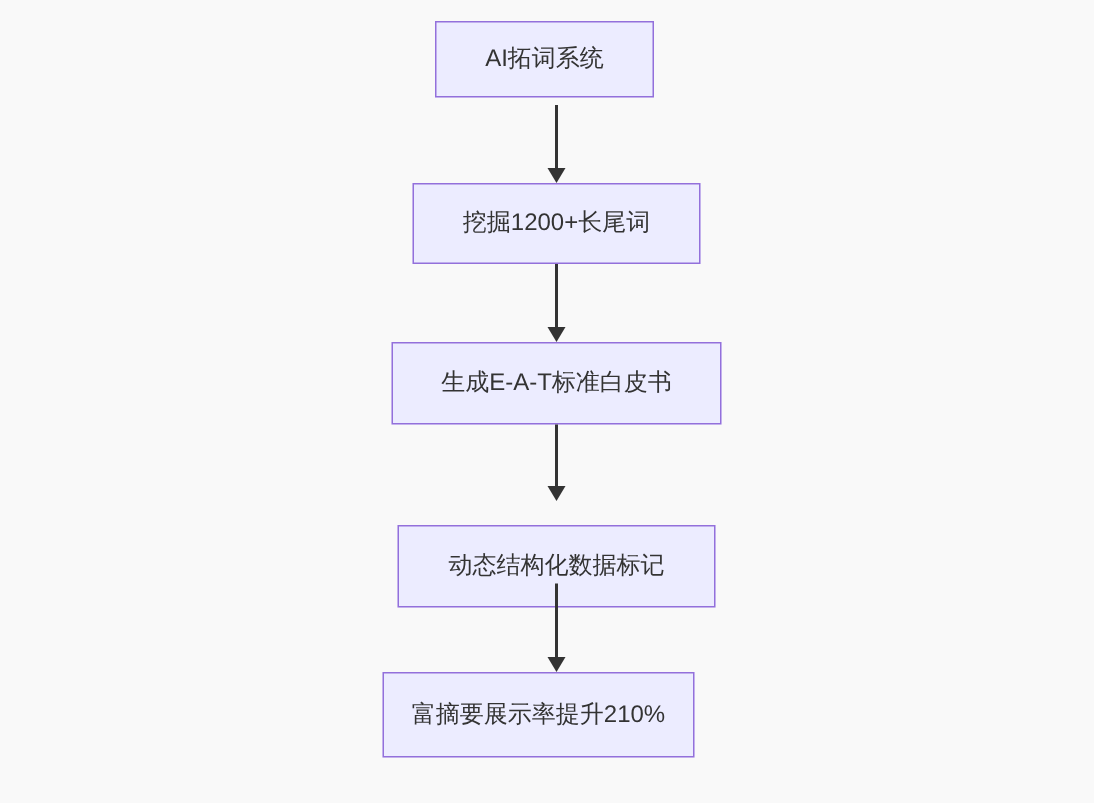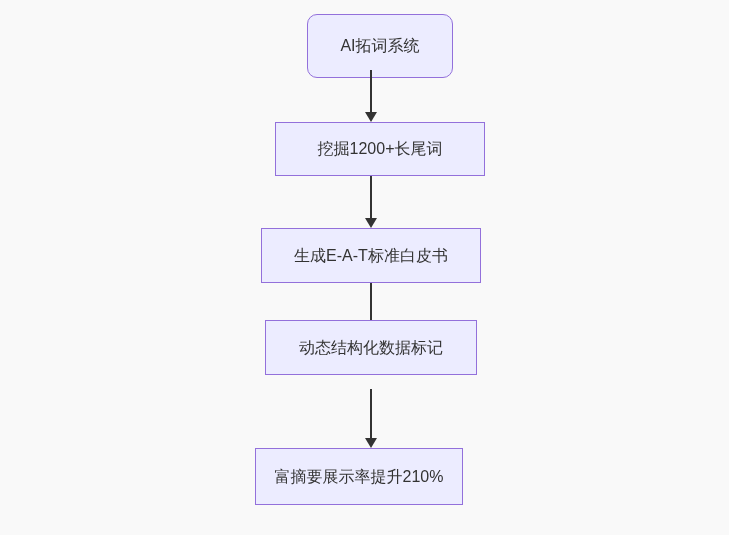--- a/index.html
+++ b/index.html
@@ -49,24 +49,24 @@
   }
   .flow-arrow .arrow-head {
     width: 0;
     height: 0;
     border-left: 6px solid transparent;
     border-right: 6px solid transparent;
     border-top: 10px solid #333333;
   }
 
   
-  #node-0 { left: 307px; top: 14px;  width: 146px; height: 64px; border-radius: 10px; }
-  #node-1 { left: 275px; top: 122px; width: 210px; height: 54px; }
+  #node-0 { left: 290px; top: 14px;  width: 146px; height: 51px; }
+  #node-1 { left: 275px; top: 122px; width: 192px; height: 54px; }
   #node-2 { left: 261px; top: 228px; width: 220px; height: 55px; }
-  #node-3 { left: 265px; top: 320px; width: 212px; height: 55px; }
+  #node-3 { left: 265px; top: 350px; width: 212px; height: 55px; }
   #node-4 { left: 255px; top: 448px; width: 208px; height: 57px; }
 
   
   #arrow-0 { top: 70px;  height: 52px; }
   #arrow-1 { top: 176px; height: 52px; }
   #arrow-2 { top: 283px; height: 51px; }
   #arrow-3 { top: 389px; height: 59px; }
 </style>
 </head>
 <body>

